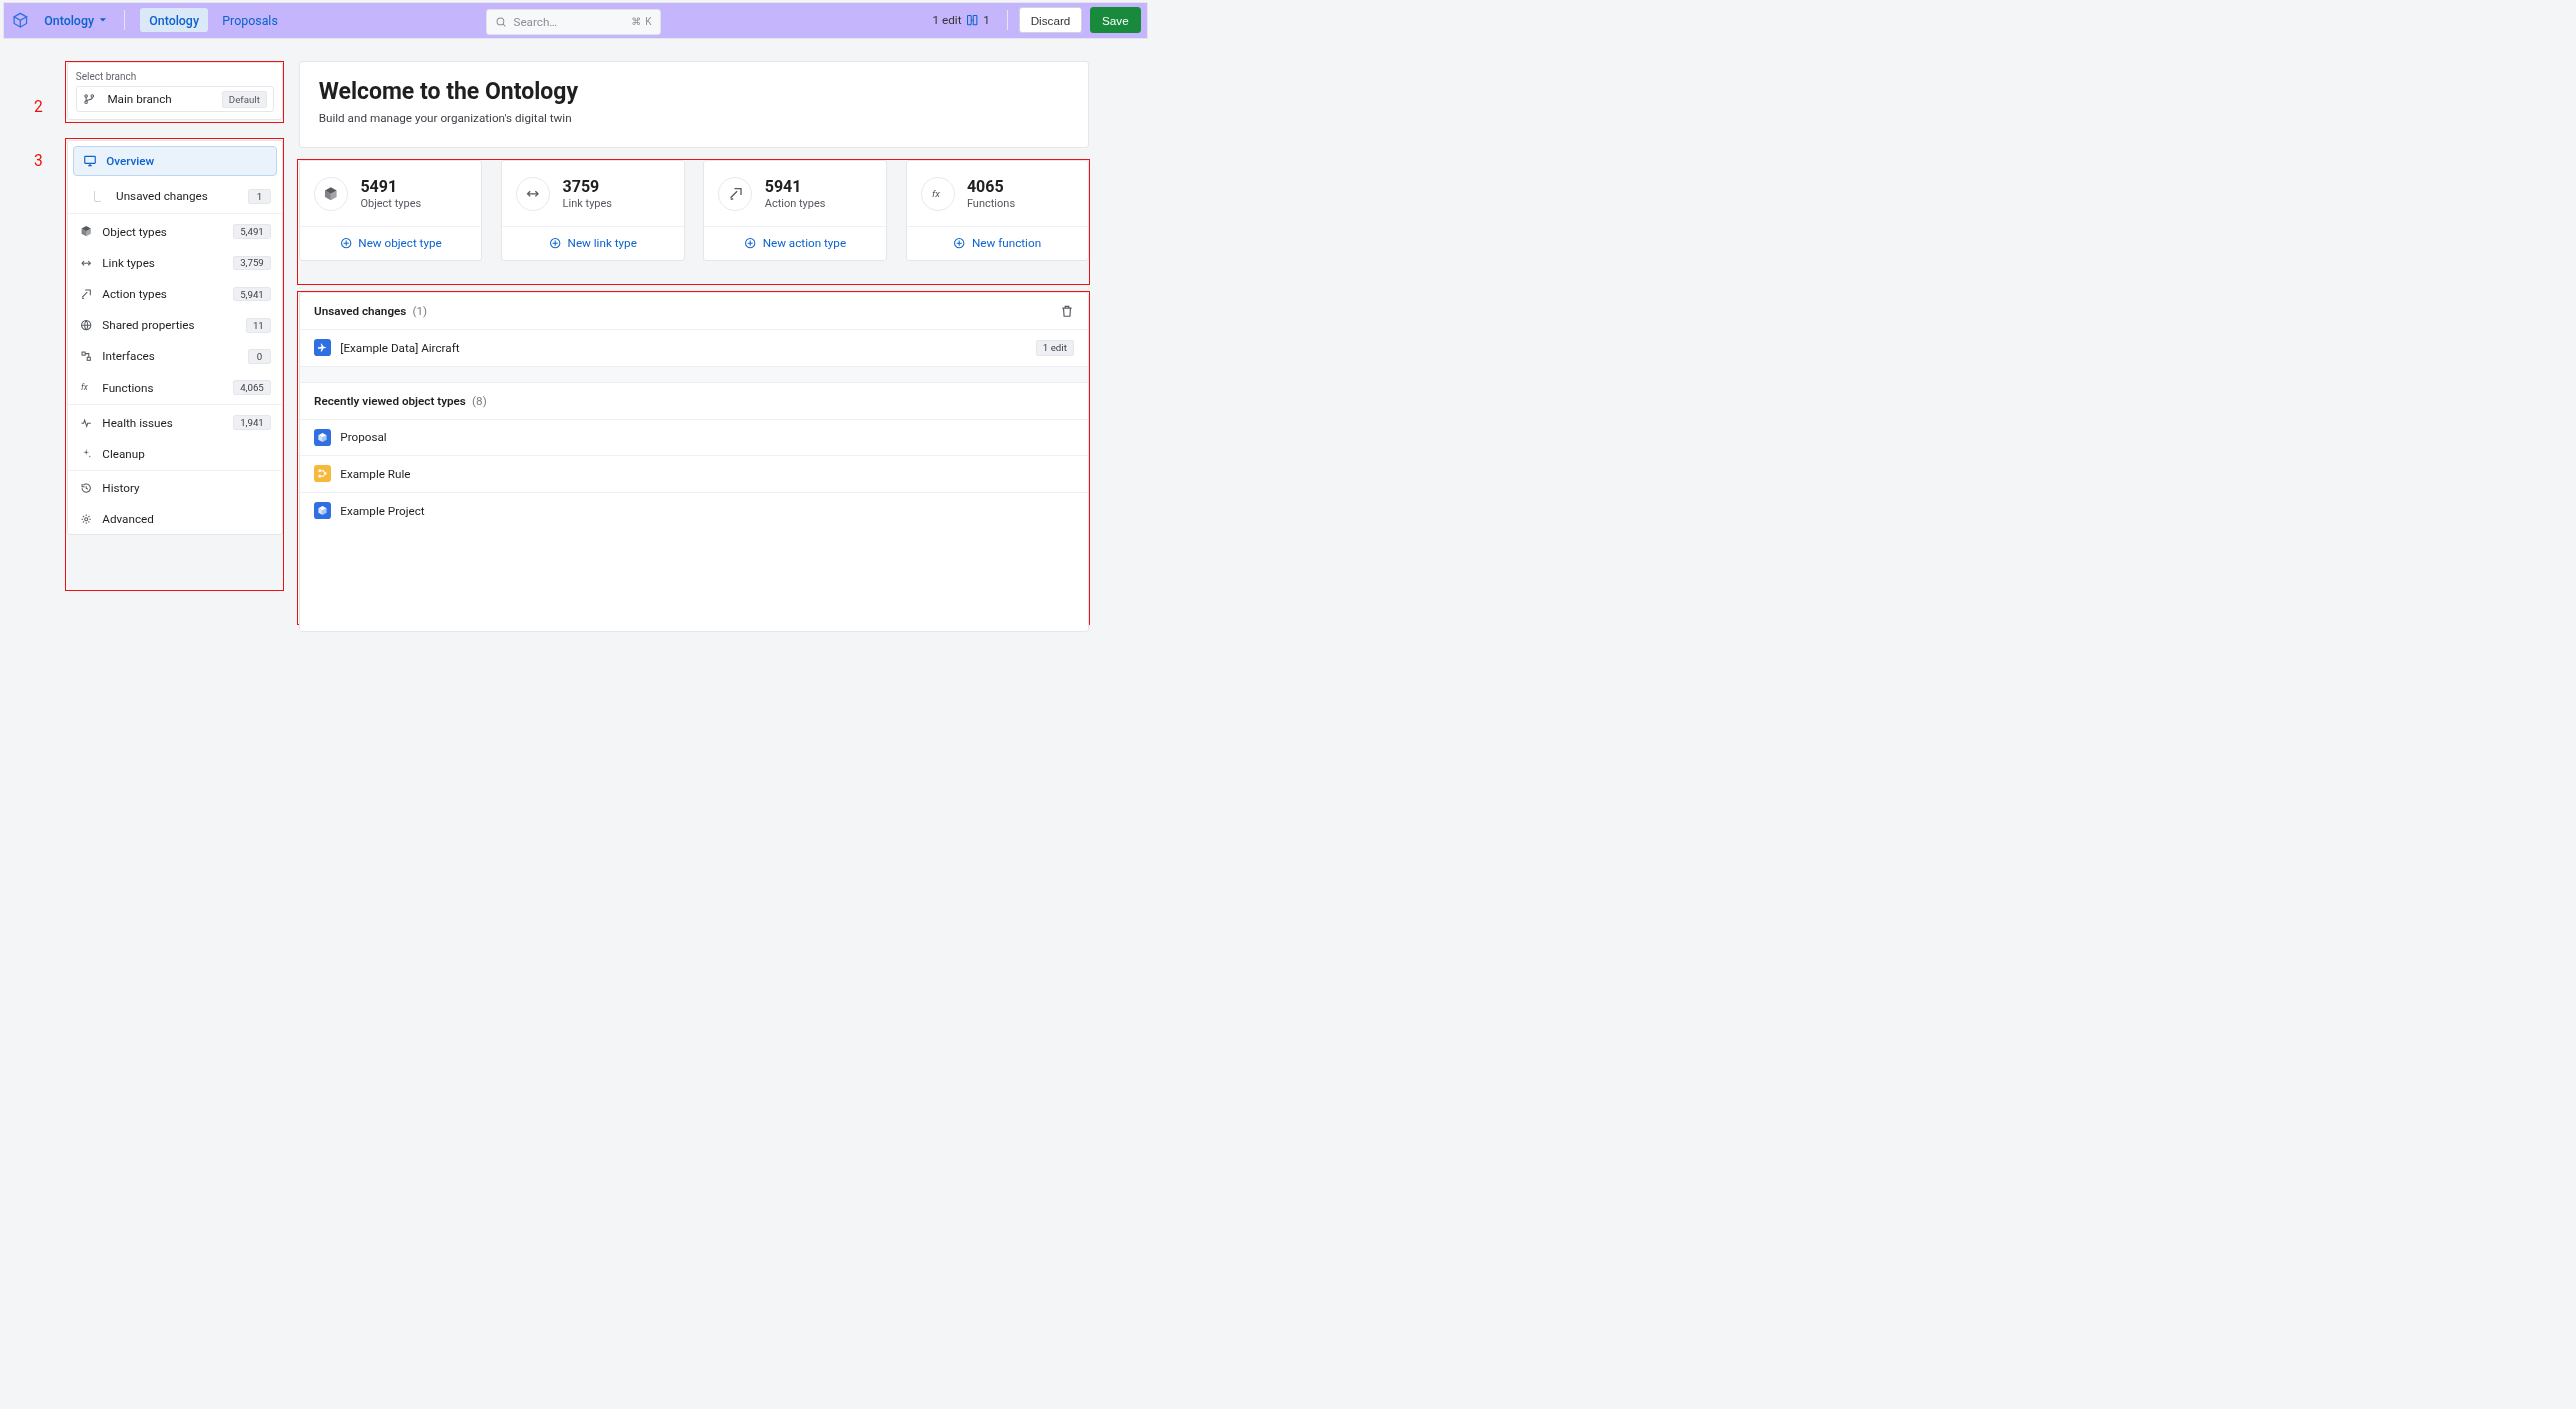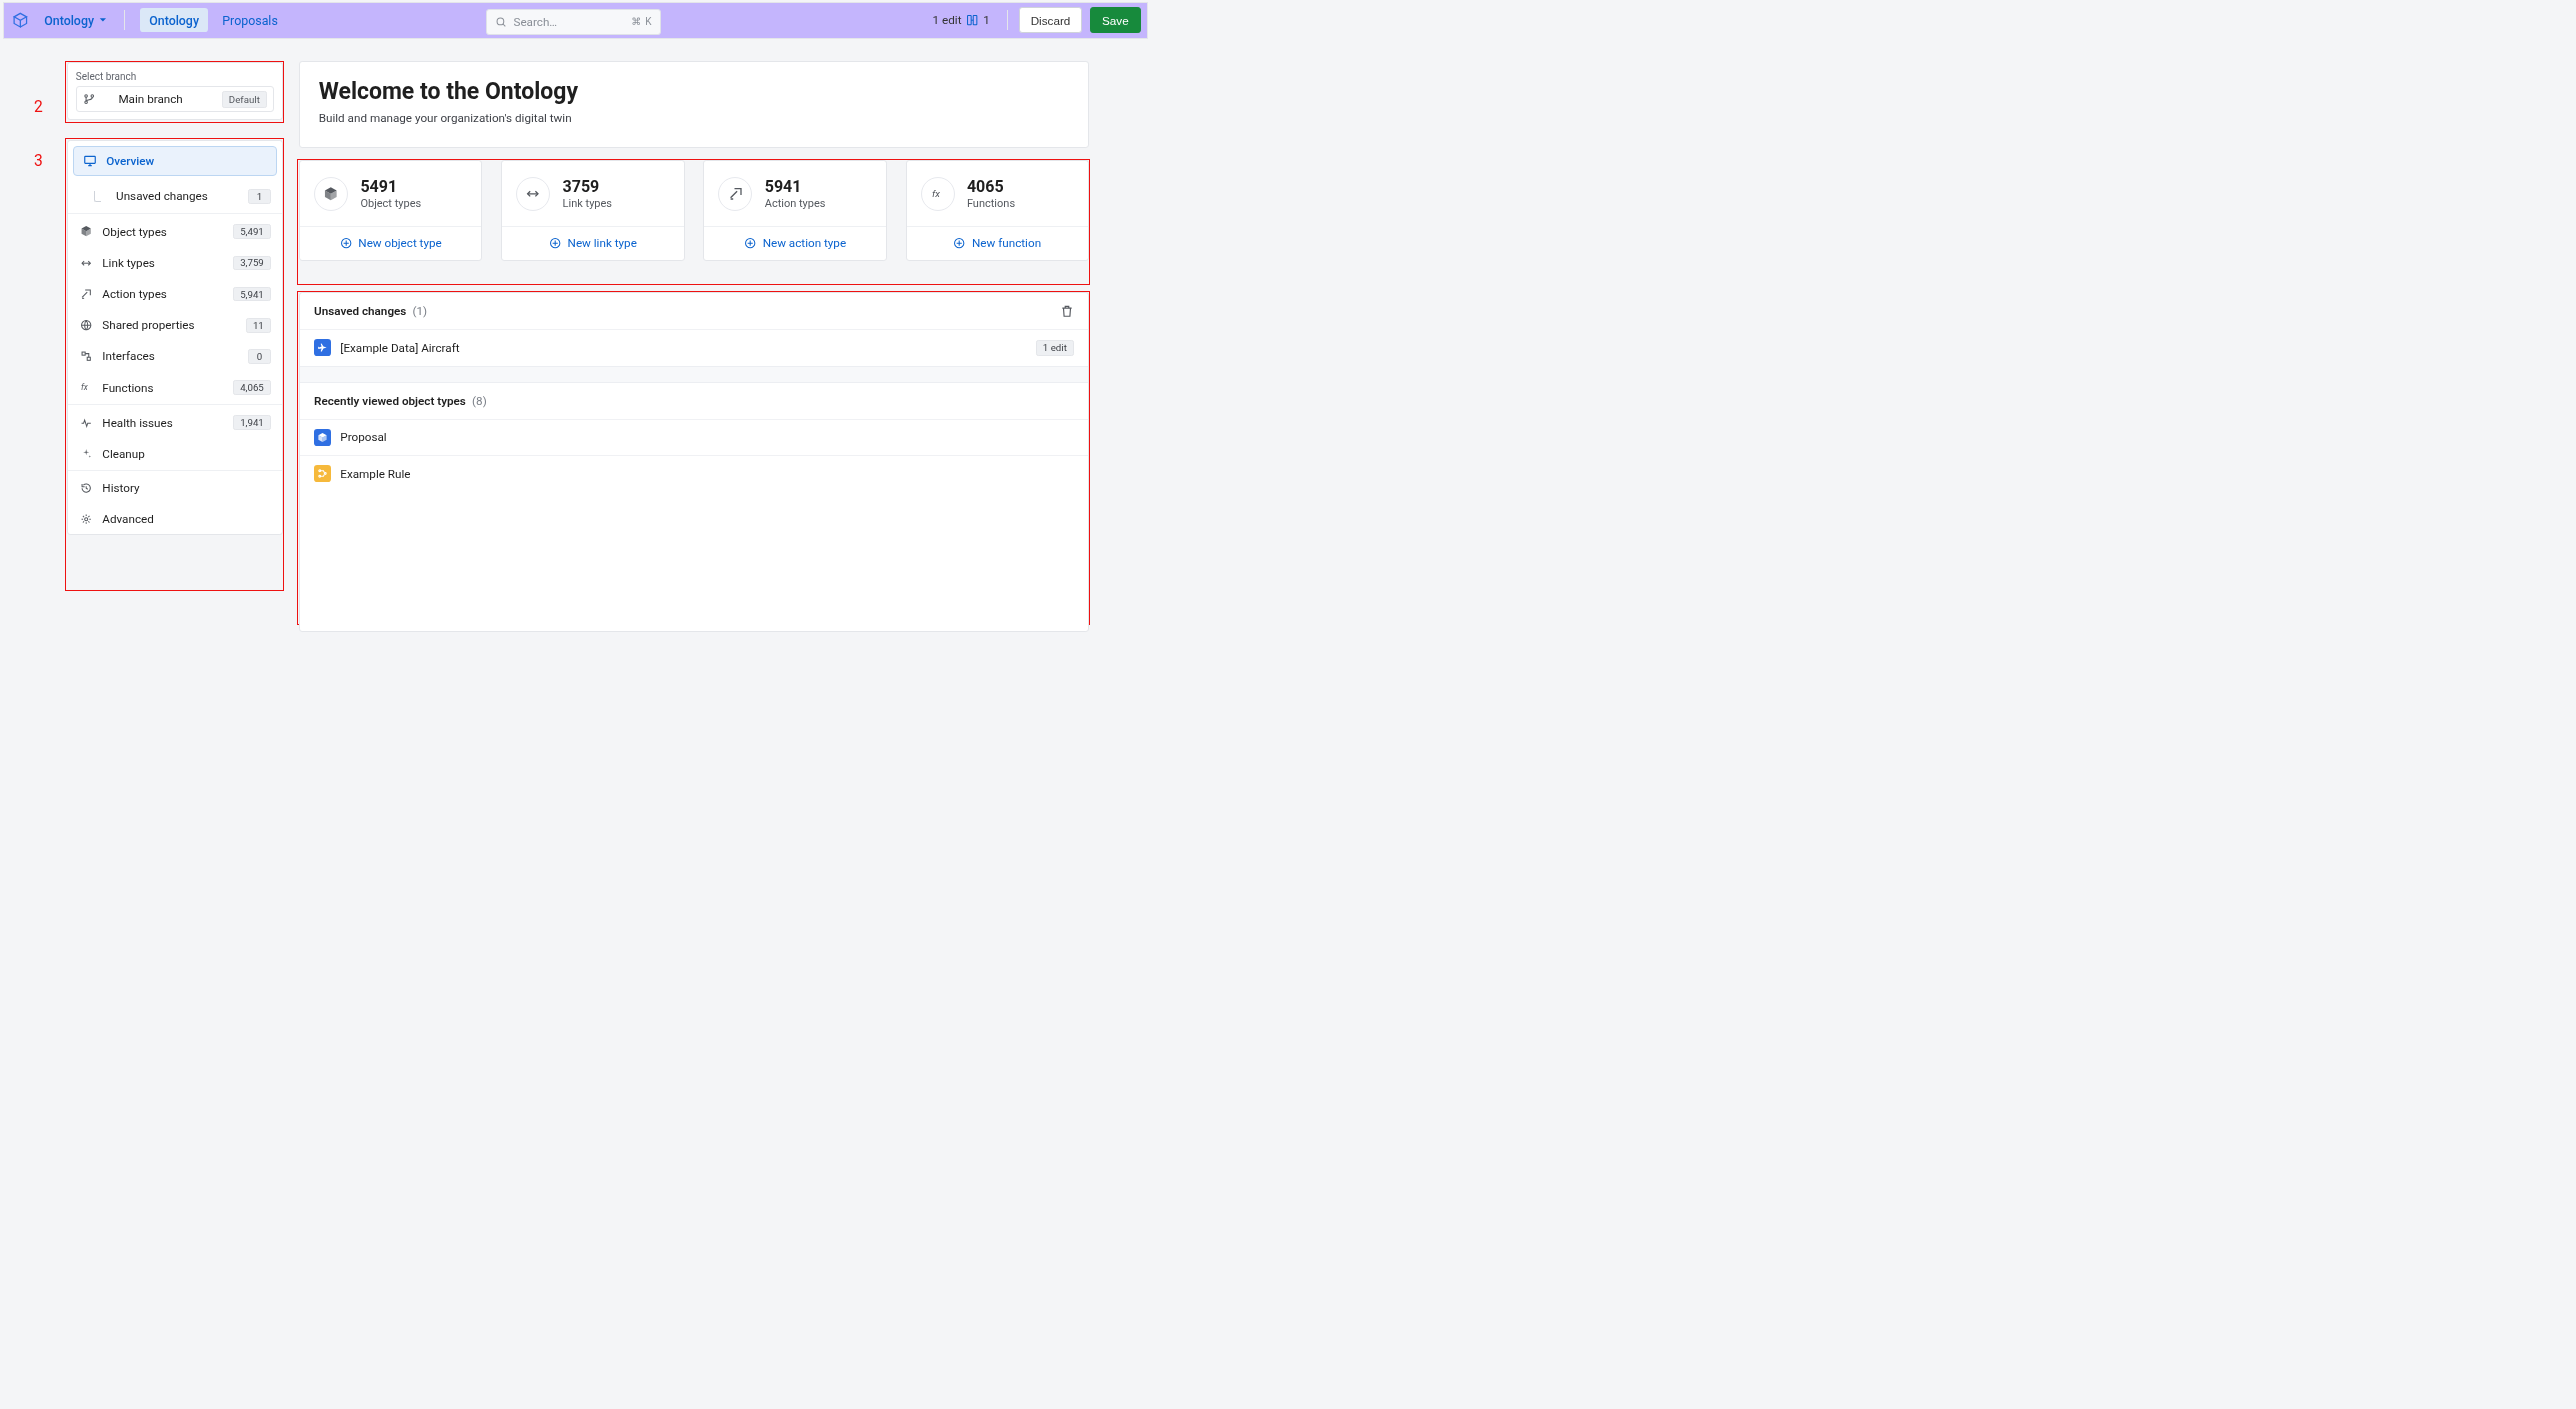--- a/index.html
+++ b/index.html
@@ -25,21 +25,21 @@
   .search .shortcut { font-size:10px; color:#8a8f97; letter-spacing:0.8px;}
   .header-right { margin-left:auto; display:flex; align-items:center; gap:7.8px;}
   .edits-pill { display:flex; align-items:center; gap:4.7px; font-size:11.7px; color:#333; padding:3.1px 6.2px;}
   .edits-pill .mid-icon{ color:#0b63ce;}
   .btn { border:0.8px solid #cfd3da; background:#fff; border-radius:3.1px; padding:5.4px 11px; font-size:11.7px; color:#333; cursor:pointer;}
   .btn.primary { background:#178a3c; border-color:#178a3c; color:#fff; font-weight:500;}
 
   
   .branch-card { position:absolute; left:67px; top:62px; width:216px; height:58px; background:#fff; border:0.8px solid #e4e6ea; border-radius:3.1px; padding:7.8px 7.8px 7.8px 7.8px;}
   .branch-card .title{ font-size:10px; color:#62666e; margin-bottom:4.7px;}
-  .branch-row { display:flex; align-items:center; gap:23px; border:0.8px solid #e4e6ea; border-radius:3.1px; padding:3.9px 6.2px;}
+  .branch-row { display:flex; align-items:center; gap:12px; border:0.8px solid #e4e6ea; border-radius:3.1px; padding:3.9px 6.2px;}
   .branch-row .label{ font-size:11.7px; color:#1f1f1f; flex:1;}
   .badge { background:#eef0f3; border:0.8px solid #e4e6ea; border-radius:2.3px; padding:1.6px 6.2px; font-size:9.7px; color:#55595f;}
 
   .sidebar { position:absolute; left:67px; top:140px; width:216px; background:#fff; border:0.8px solid #e4e6ea; border-radius:3.1px; overflow:hidden;}
   .side-item { display:flex; align-items:center; gap:9.3px; padding:7.8px 11px; cursor:pointer; border-top:0.8px solid transparent;}
   .side-item .icon{ width:14px; color:#55595f; display:flex; justify-content:center;}
   .side-item .text{ flex:1; font-size:11.7px; color:#1f1f1f;}
   .side-item .count{ background:#eef0f3; border:0.8px solid #e4e6ea; border-radius:2.3px; padding:0.8px 6.2px; font-size:9.7px; color:#3c3f45; min-width:23px; text-align:center;}
   .side-item.active{ background:#eaf2fc; border:0.8px solid #bcd6f2; border-radius:4px; margin:4.7px; padding:7px 9.3px;}
   .side-item.active .text{ color:#0b63ce; font-weight:500;}
@@ -430,14 +430,24 @@
     <span class="obj-icon ic-amber">
         <svg width="11" height="11" viewBox="0 0 24 24" fill="none" stroke="#fff" stroke-width="2.4">
           <circle cx="6" cy="6" r="2"></circle>
           <circle cx="6" cy="18" r="2"></circle>
           <circle cx="18" cy="12" r="2"></circle>
           <path d="M8 6 H14 L16 10 M8 18 H14 L16 14"></path>
         </svg>
       </span>
     <span class="label">Example Rule</span>
   </div>
+  <div class="row">
+    <span class="obj-icon ic-blue">
+        <svg width="11" height="11" viewBox="0 0 24 24" fill="#fff">
+          <path d="M12 2 L21 7 L12 12 L3 7 Z"></path>
+          <path d="M3 7 V17 L12 22 V12 Z" opacity=".8"></path>
+          <path d="M21 7 V17 L12 22 V12 Z" opacity=".6"></path>
+        </svg>
+      </span>
+    <span class="label">Example Project</span>
+  </div>
 </div>
 
 
 </body></html>

